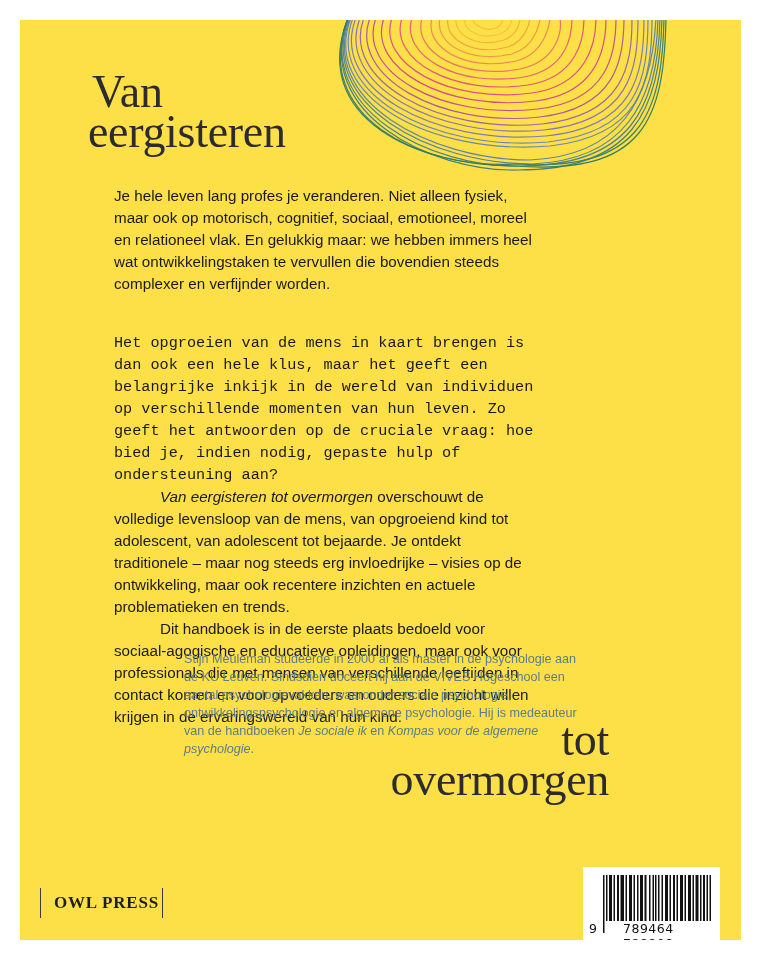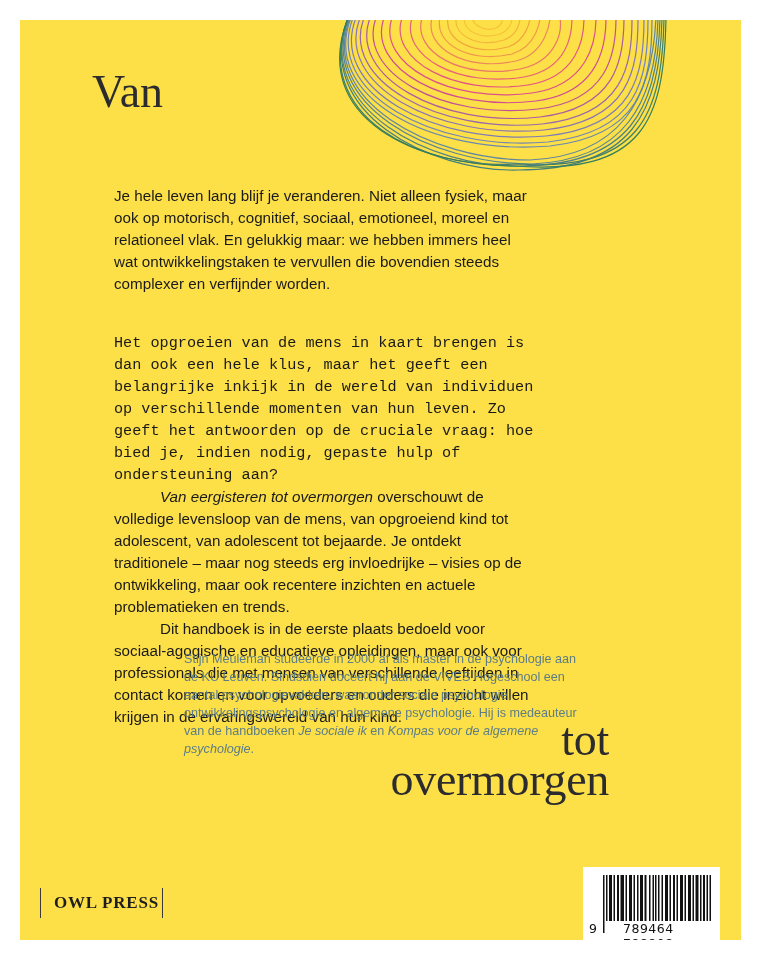--- a/index.html
+++ b/index.html
@@ -93,24 +93,25 @@
       <path d="M329,-2 C296,84 410,144 512,144 C604,140 636,84 638,-2" stroke="#568494"></path>
       <path d="M328,-2 C294,88 410,148 500,146 C610,146 638,88 640,-2" stroke="#4e8286"></path>
       <path d="M328,-2 C292,92 410,152 498,150 C612,150 640,92 642,-2" stroke="#46807a"></path>
       <path d="M328,-2 C290,96 400,150 496,144 C620,152 642,96 644,-2" stroke="#3e7e6a"></path>
       <path d="M328,-2 C288,100 400,146 494,146 C624,156 644,100 646,-2" stroke="#367e5c"></path>
     </g>
   </svg>
 
   <div class="title-top">
     <span class="l1">Van</span>
+    <span class="l2">eergisteren</span>
   </div>
 
   <div class="body-text">
-    <p>Je hele leven lang blijf je veranderen. Niet alleen fysiek, maar ook op motorisch, cognitief, sociaal, emotioneel, moreel en relationeel vlak. En gelukkig maar: we hebben immers heel wat ontwikkelingstaken te vervullen die bovendien steeds complexer en verfijnder worden.</p>
+    <p>Je hele leven lang profes je veranderen. Niet alleen fysiek, maar ook op motorisch, cognitief, sociaal, emotioneel, moreel en relationeel vlak. En gelukkig maar: we hebben immers heel wat ontwikkelingstaken te vervullen die bovendien steeds complexer en verfijnder worden.</p>
     <p class="gap">Het opgroeien van de mens in kaart brengen is dan ook een hele klus, maar het geeft een belangrijke inkijk in de wereld van individuen op verschillende momenten van hun leven. Zo geeft het antwoorden op de cruciale vraag: hoe bied je, indien nodig, gepaste hulp of ondersteuning aan?</p>
     <p class="indent"><em>Van eergisteren tot overmorgen</em><span> overschouwt de volledige levensloop van de mens, van opgroeiend kind tot adolescent, van adolescent tot bejaarde. Je ontdekt traditionele – maar nog steeds erg invloedrijke – visies op de ontwikkeling, maar ook recentere inzichten en actuele problematieken en trends.</span></p>
     <p class="indent">Dit handboek is in de eerste plaats bedoeld voor sociaal-agogische en educatieve opleidingen, maar ook voor profes­sionals die met mensen van verschillende leeftijden in contact komen en voor opvoeders en ouders die inzicht willen krijgen in de ervaringswereld van hun kind.</p>
   </div>
 
   <div class="bio">
     <p><span>Stijn Meuleman studeerde in 2000 af als master in de psycho­logie aan de KU Leuven. Sindsdien doceert hij aan de VIVES Hogeschool een aantal psychologievakken, waaronder sociale psychologie, ontwikkelingspsychologie en algemene psycho­logie. Hij is medeauteur van de handboeken </span><em>Je sociale ik</em><span> en </span><em>Kompas voor de algemene psychologie</em><span>.</span></p>
   </div>
 
   <div class="title-bottom">

